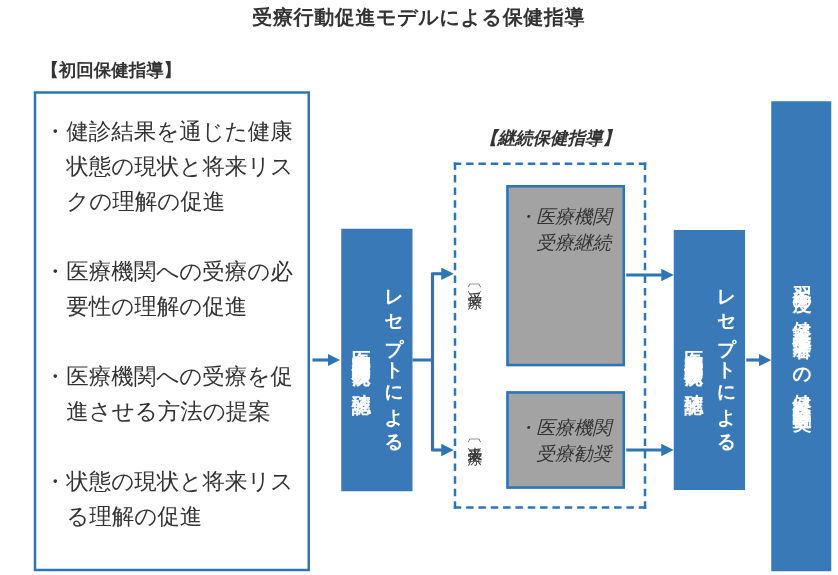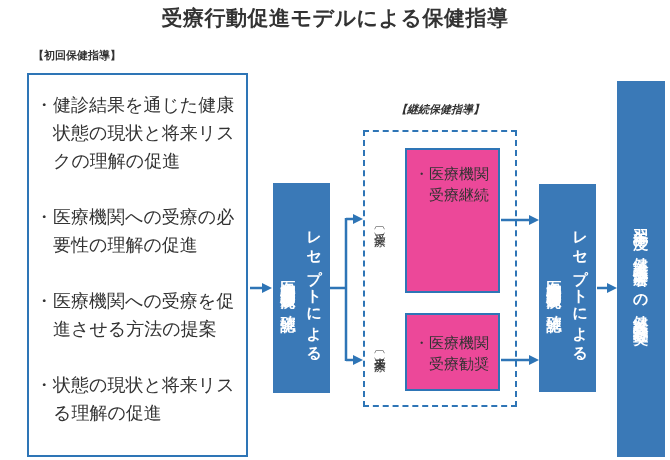--- a/index.html
+++ b/index.html
@@ -12,28 +12,28 @@
     position: relative;
     width: 670px;
     height: 460px;
     background: #ffffff;
     overflow: hidden;
   }
   .title {
     position: absolute;
     top: 4px; left: 0; width: 670px;
     text-align: center;
-    font-size: 21px;
+    font-size: 16px;
     font-weight: bold;
     color: #333333;
     letter-spacing: 0.5px;
   }
   .section-label {
     position: absolute;
-    font-size: 11px;
+    font-size: 14px;
     font-weight: bold;
     color: #333333;
   }
   .label-initial { left: 33px; top: 48px; }
   .label-continuous { left: 363px; top: 102px; width: 154px; text-align: center; white-space: nowrap; font-style: italic; }
 
   .left-box {
     position: absolute;
     left: 27px; top: 73px;
     width: 221px; height: 384px;
@@ -86,23 +86,24 @@
     color: #333333;
     text-align: center;
     letter-spacing: 1px;
   }
   .branch-treated { left: 371px; top: 197px; height: 56px; }
   .branch-untreated { left: 371px; top: 315px; height: 68px; }
 
   .inner-box {
     position: absolute;
     border: 2px solid #2e75b6;
-    background: #ec4899;
+    background: #a3a3a3;
     font-size: 15px;
     line-height: 21px;
+    font-style: italic;
   }
   .inner-box .bullet { margin-bottom: 10px; }
   .inner-box-1 { left: 405px; top: 148px; width: 95px; height: 145px; padding: 13px 2px 0 7px; }
   .inner-box-2 { left: 405px; top: 313px; width: 95px; height: 78px; padding: 17px 2px 0 7px; }
 
   .right-box {
     position: absolute;
     left: 617px; top: 81px;
     width: 48px; height: 376px;
     background: #3a79b7;

